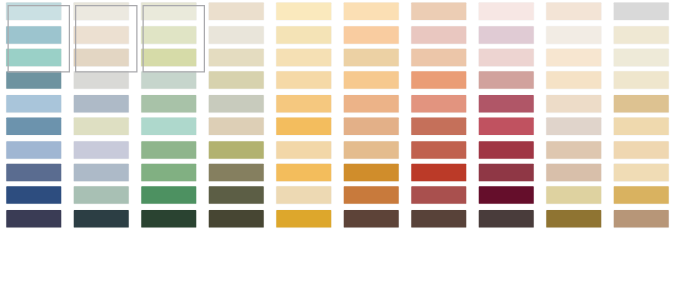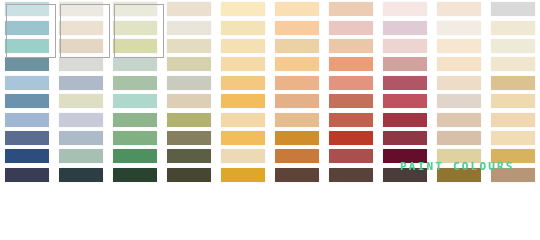--- a/index.html
+++ b/index.html
@@ -368,15 +368,14 @@
         <div class="swatch-chip" style="background: rgb(183, 150, 120);"></div>
       </div>
     </div>
 
   <div id="selection-layer">
       <div class="sel-frame" style="left: 6px; top: 4px; width: 50px; height: 54px;"></div>
       <div class="sel-frame" style="left: 60px; top: 4px; width: 50px; height: 54px;"></div>
       <div class="sel-frame" style="left: 114px; top: 4px; width: 50px; height: 54px;"></div>
     </div>
 
-  <div id="watermark" style="left: 400px; top: 160px; color: rgb(69, 211, 146);">PAINT COLOURS</div>
 
 </div>
 
 </body></html>

